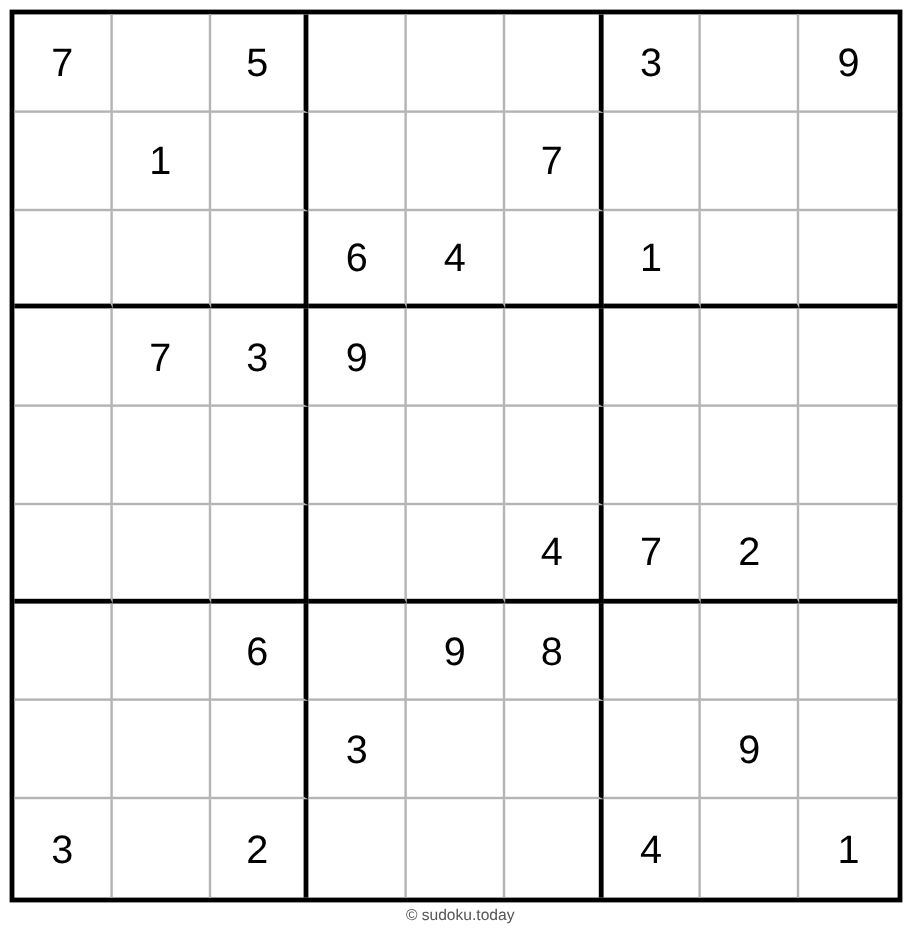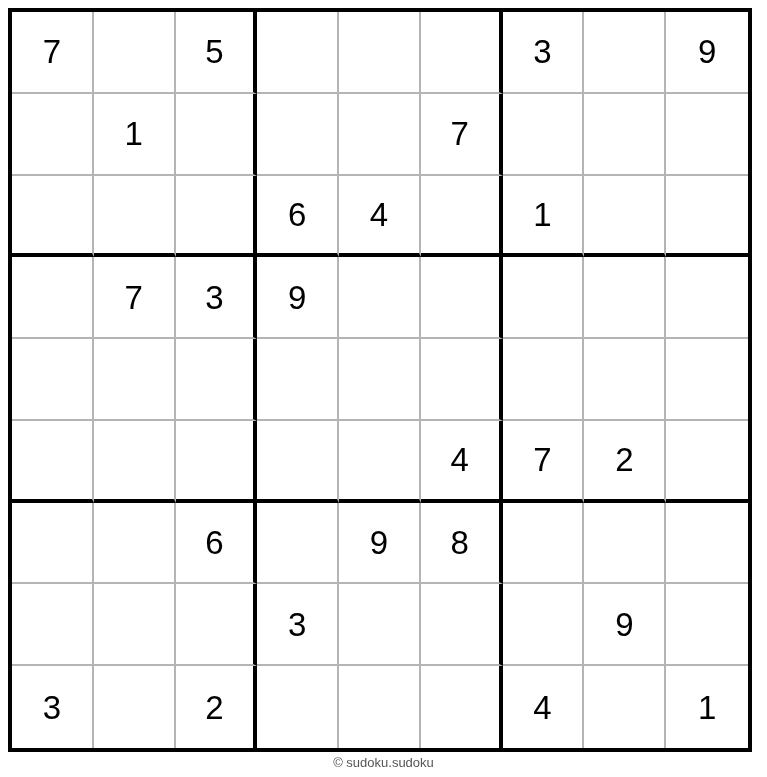--- a/index.html
+++ b/index.html
@@ -154,14 +154,14 @@
         <div class="cell row-last"></div>
         <div class="cell row-last block-right">2</div>
         <div class="cell row-last"></div>
         <div class="cell row-last"></div>
         <div class="cell row-last block-right"></div>
         <div class="cell row-last">4</div>
         <div class="cell row-last"></div>
         <div class="cell col-last row-last">1</div>
       </div>
   </div>
-  <div id="footer">© sudoku.sudoku</div>
+  <div id="footer">© sudoku.today</div>
 </div>
 
 </body></html>

